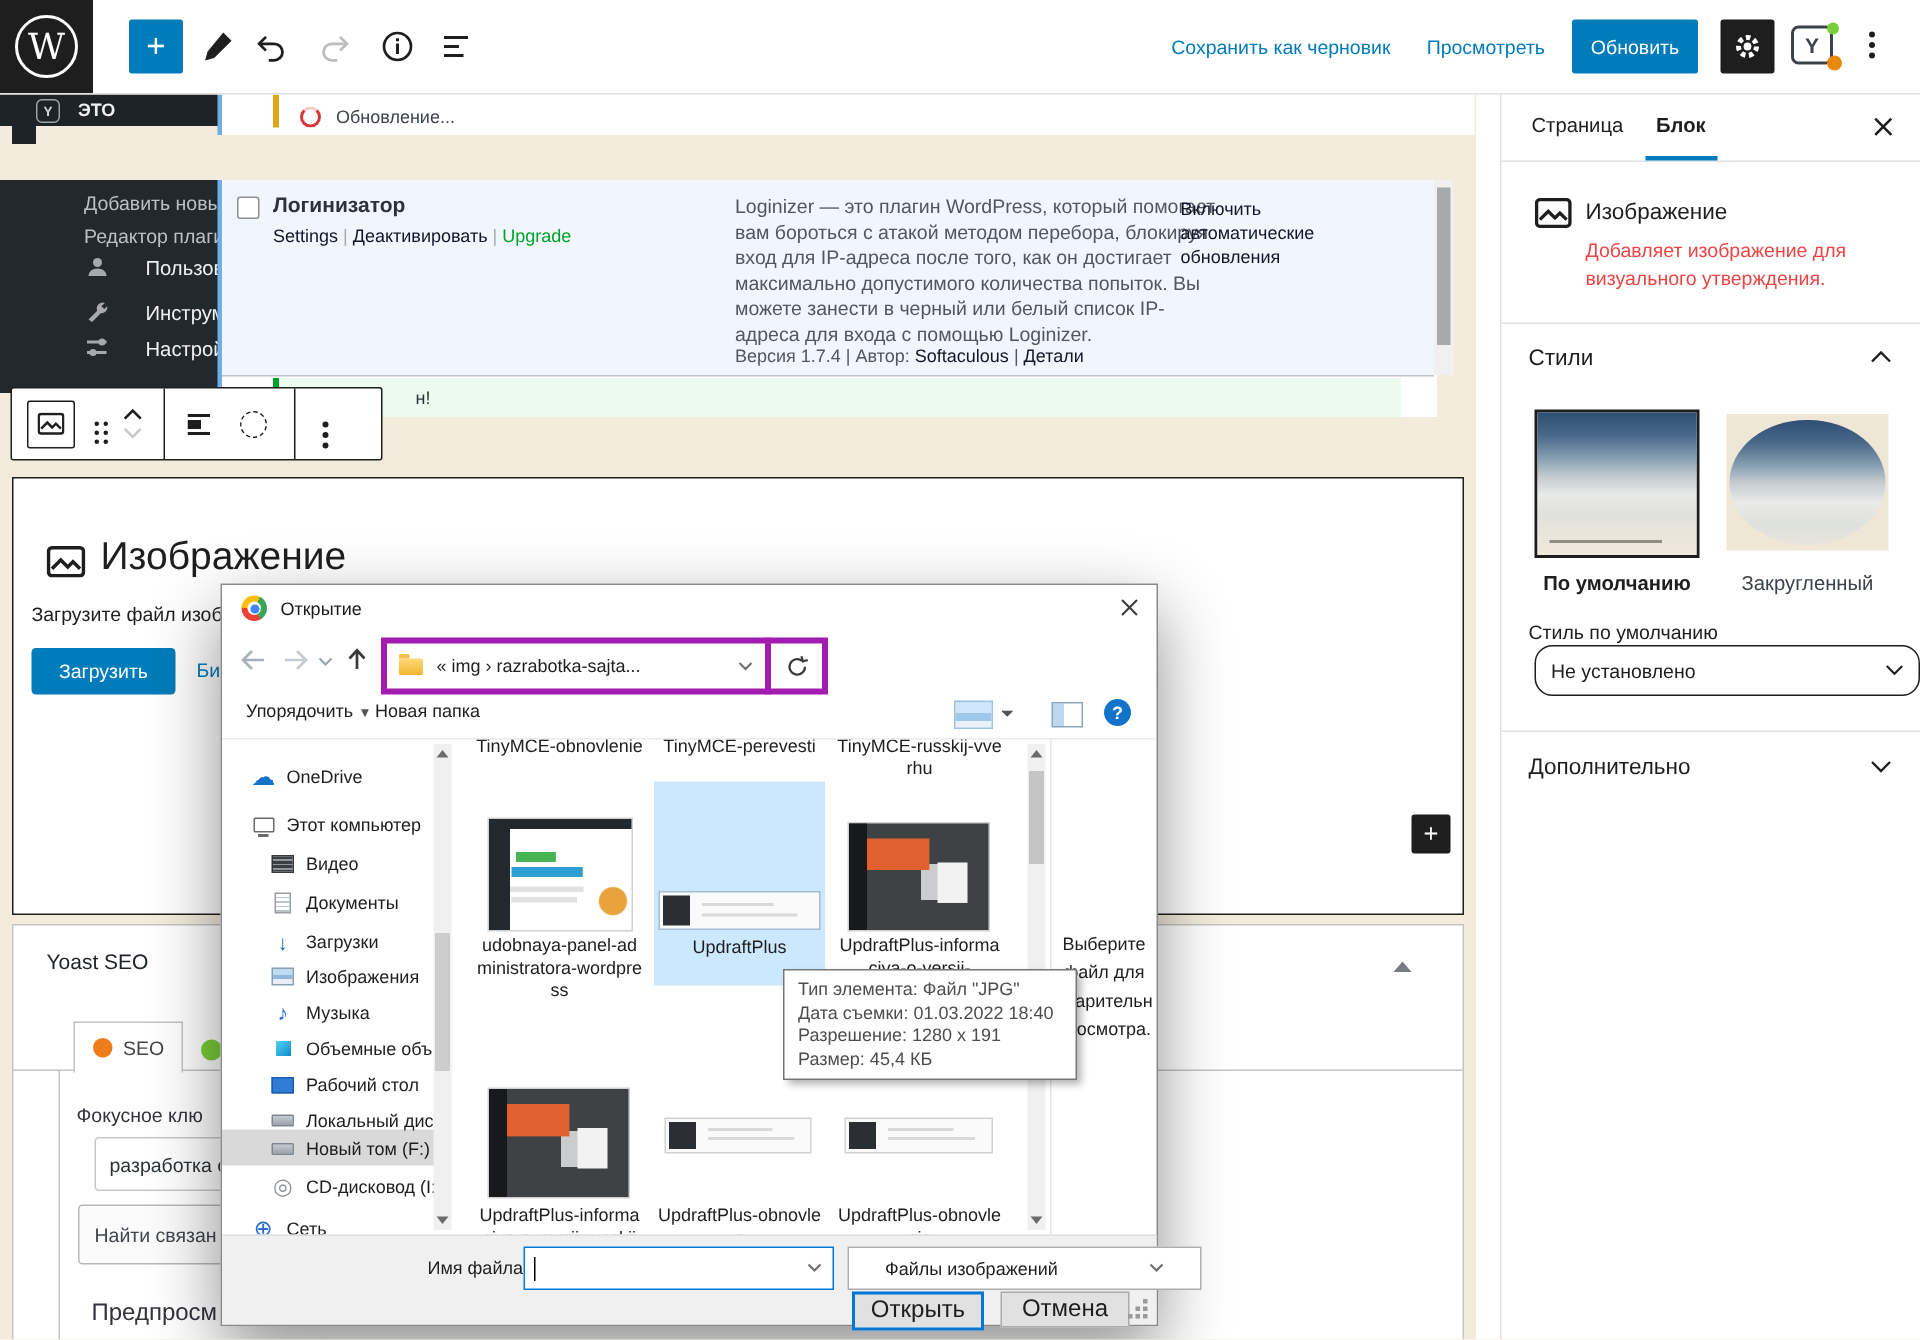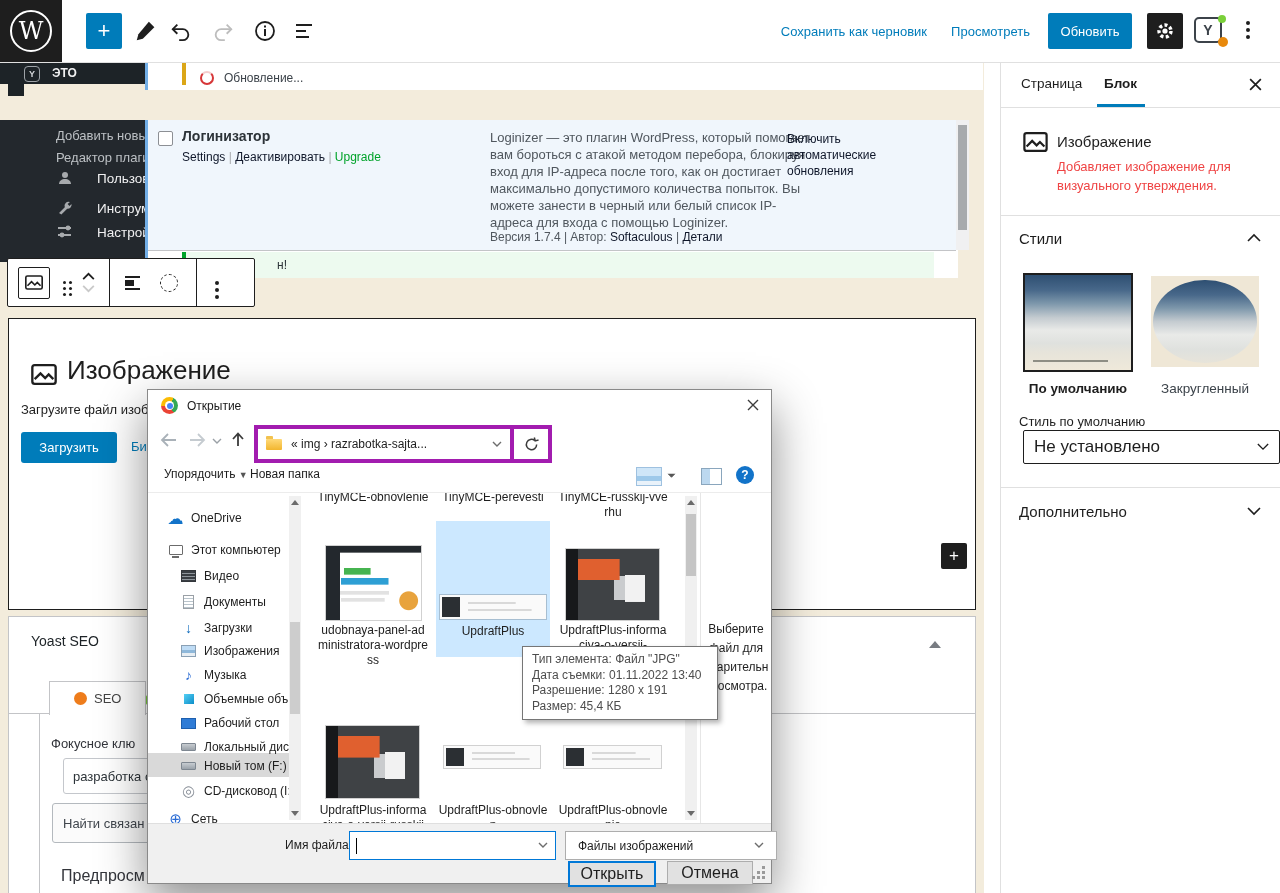--- a/index.html
+++ b/index.html
@@ -31,21 +31,21 @@
   .sb-tab{top:14px;font-size:13.5px;color:#1e1e1e;cursor:pointer;}
   .sb-underline{left:96px;top:42px;width:48px;height:3px;background:#007cba;}
   .sb-title{font-size:15px;color:#1e1e1e;}
   .sb-desc{font-size:13px;color:#ef4444;line-height:19px;}
   .divider{left:0;width:100%;height:1px;background:#e0e0e0;}
   .style-box{border:2px solid #1e1e1e;}
   .pimg{width:100%;height:100%;background:linear-gradient(180deg,#2e4f72 0%,#48688a 16%,#7d97ab 30%,#c4cbd0 45%,#e9eae8 58%,#dfe1de 72%,#e7e4da 82%,#efe9da 100%);position:relative;}
   .pimg:after{content:"";position:absolute;left:8%;bottom:8%;width:70%;height:2px;background:#8e8e84;}
   .pimg-round-wrap{width:100%;height:100%;background:#efe7d6;display:flex;align-items:center;justify-content:center;}
   .pimg-round{width:96%;height:92%;border-radius:50%;background:linear-gradient(180deg,#2e4f72 0%,#48688a 18%,#7d97ab 34%,#c4cbd0 50%,#e9eae8 66%,#dfe1de 84%,#e7e4da 100%);}
-  .sb-select{border:1.5px solid #1e1e1e;border-radius:2px;background:#fff;display:flex;align-items:center;font-size:17px;padding:0 10px;justify-content:space-between;cursor:pointer;}
+  .sb-select{border:1.5px solid #1e1e1e;border-radius:12px;background:#fff;display:flex;align-items:center;font-size:13px;padding:0 10px;justify-content:space-between;cursor:pointer;}
 
   
   #canvas{left:0;top:62px;width:984px;height:831px;background:#f3ecdc;overflow:hidden;}
   .darkbox{background:#1d2327;color:#f0f0f1;}
   .notice{border-left:4px solid #dba617;background:#fff;display:flex;align-items:center;}
   .spinner{width:10px;height:10px;border:2px solid #d63638;border-top-color:rgba(214,54,56,.25);border-radius:50%;}
   .adminmenu{background:#23282d;}
   .am-sub{font-size:13px;color:#bcc0c4;cursor:pointer;}
   .am-item{font-size:13.5px;color:#f0f0f1;cursor:pointer;}
   .bluebar{background:#72aee6;}
@@ -67,21 +67,21 @@
 
   
   .imgblock{background:#fff;border:1px solid #1e1e1e;}
   .ib-title{font-size:26px;color:#1e1e1e;}
   .btn-upload{background:#007cba;border-radius:3px;color:#fff;font-size:13px;display:flex;align-items:center;justify-content:center;}
 
   .inserter-black{background:#1e1e1e;border-radius:2px;color:#fff;font-size:17px;display:flex;align-items:center;justify-content:center;}
 
   
   .yoastbox{background:#fff;border:1px solid #c3c4c7;}
-  .ytab{background:#fff;border:1px solid #c3c4c7;border-bottom:none;display:flex;align-items:center;gap:7px;padding:0 24px;font-size:13px;color:#444;}
+  .ytab{background:#fff;border:1px solid #c3c4c7;border-bottom:none;display:flex;align-items:center;gap:7px;padding:0 12px;font-size:13px;color:#444;}
   .smile-o{width:13px;height:13px;border-radius:50%;background:#ee7c1b;}
   .smile-g{width:14px;height:14px;border-radius:50%;background:#7ad03a;}
   .yinput{border:1px solid #c4c7cc;border-radius:3px;background:#fff;font-size:13px;color:#2c3338;display:flex;align-items:center;padding:0 9px;}
   .ybtn{border:1px solid #b4b9be;border-radius:3px;background:#fbfbfb;font-size:13px;color:#40464d;display:flex;align-items:center;padding:0 10px;}
   .tri-up-s{width:0;height:0;border-left:4px solid transparent;border-right:4px solid transparent;border-bottom:5px solid #6b6b6b;}
   .tri-dn-s{width:0;height:0;border-left:4px solid transparent;border-right:4px solid transparent;border-top:5px solid #6b6b6b;}
 
   
   #dialog{left:147px;top:389px;width:623px;height:493px;background:#fff;border:1px solid #898989;
      box-shadow:0 18px 45px rgba(0,0,0,.45);z-index:40;font-size:12px;}
@@ -125,21 +125,21 @@
      linear-gradient(#d9d9d9,#d9d9d9) 28px 62%/60% 2px no-repeat #fafafa;}
   .th-orange{background:
      linear-gradient(#17191b,#17191b) 0 0/13% 100% no-repeat,
      linear-gradient(#e0602f,#e0602f) 18% 20%/48% 30% no-repeat,
      linear-gradient(#f2f2f2,#f2f2f2) 82% 58%/22% 38% no-repeat,
      linear-gradient(#caccce,#caccce) 70% 58%/26% 34% no-repeat #3f4245;}
   .tooltip{left:522px;top:646px;width:176px;background:#fff;border:1px solid #767676;box-shadow:3px 3px 5px rgba(0,0,0,.3);
      padding:5px 9px;font-size:12px;line-height:15.5px;color:#4d4d4d;z-index:50;white-space:nowrap;}
   .dfooter{background:#f0f0f0;border-top:1px solid #dfdfdf;}
   .combo{background:#fff;border:1px solid #0078d7;display:flex;align-items:center;}
-  .wselect{background:#fff;border:1px solid #adadad;display:flex;align-items:center;justify-content:space-between;padding:0 12px;cursor:pointer;}
+  .wselect{background:#fff;border:1px solid #adadad;display:flex;align-items:center;justify-content:space-between;padding:0 24px;cursor:pointer;}
   .wbtn{display:flex;align-items:center;justify-content:center;font-size:16px;background:#e1e1e1;cursor:pointer;}
   .wbtn.primary{border:2px solid #0078d7;}
   .wbtn.plain{border:1px solid #adadad;}
   .grip{width:3px;height:3px;background:#9a9a9a;box-shadow:-5px 5px 0 #9a9a9a,0 5px 0 #9a9a9a,-10px 10px 0 #9a9a9a,-5px 10px 0 #9a9a9a,0 10px 0 #9a9a9a;}
   .scrolltrack{background:#f0f0f0;}
   .scrollthumb{background:#cdcdcd;}
   input{font-family:"Liberation Sans",sans-serif;}
   .searchinput{border:none;outline:none;font-size:12px;width:160px;background:transparent;color:#1e1e1e;}
   .searchinput::placeholder{color:#757575;}
 </style>
@@ -542,16 +542,16 @@
         </svg>
     </div>
     <div class="abs wbtn primary" style="left:420px;top:37px;width:84px;height:22px;">Открыть</div>
     <div class="abs wbtn plain" style="left:519px;top:37px;width:84px;height:22px;">Отмена</div>
     <span class="abs grip" style="right:6px;bottom:14px;"></span>
   </div>
 </div>
 
 <div class="abs tooltip">
   <div>Тип элемента: Файл "JPG"</div>
-  <div>Дата съемки: 01.11.2022 13:40</div>
+  <div>Дата съемки: 01.03.2022 18:40</div>
   <div>Разрешение: 1280 x 191</div>
   <div>Размер: 45,4 КБ</div>
 </div>
 
 </body></html>

